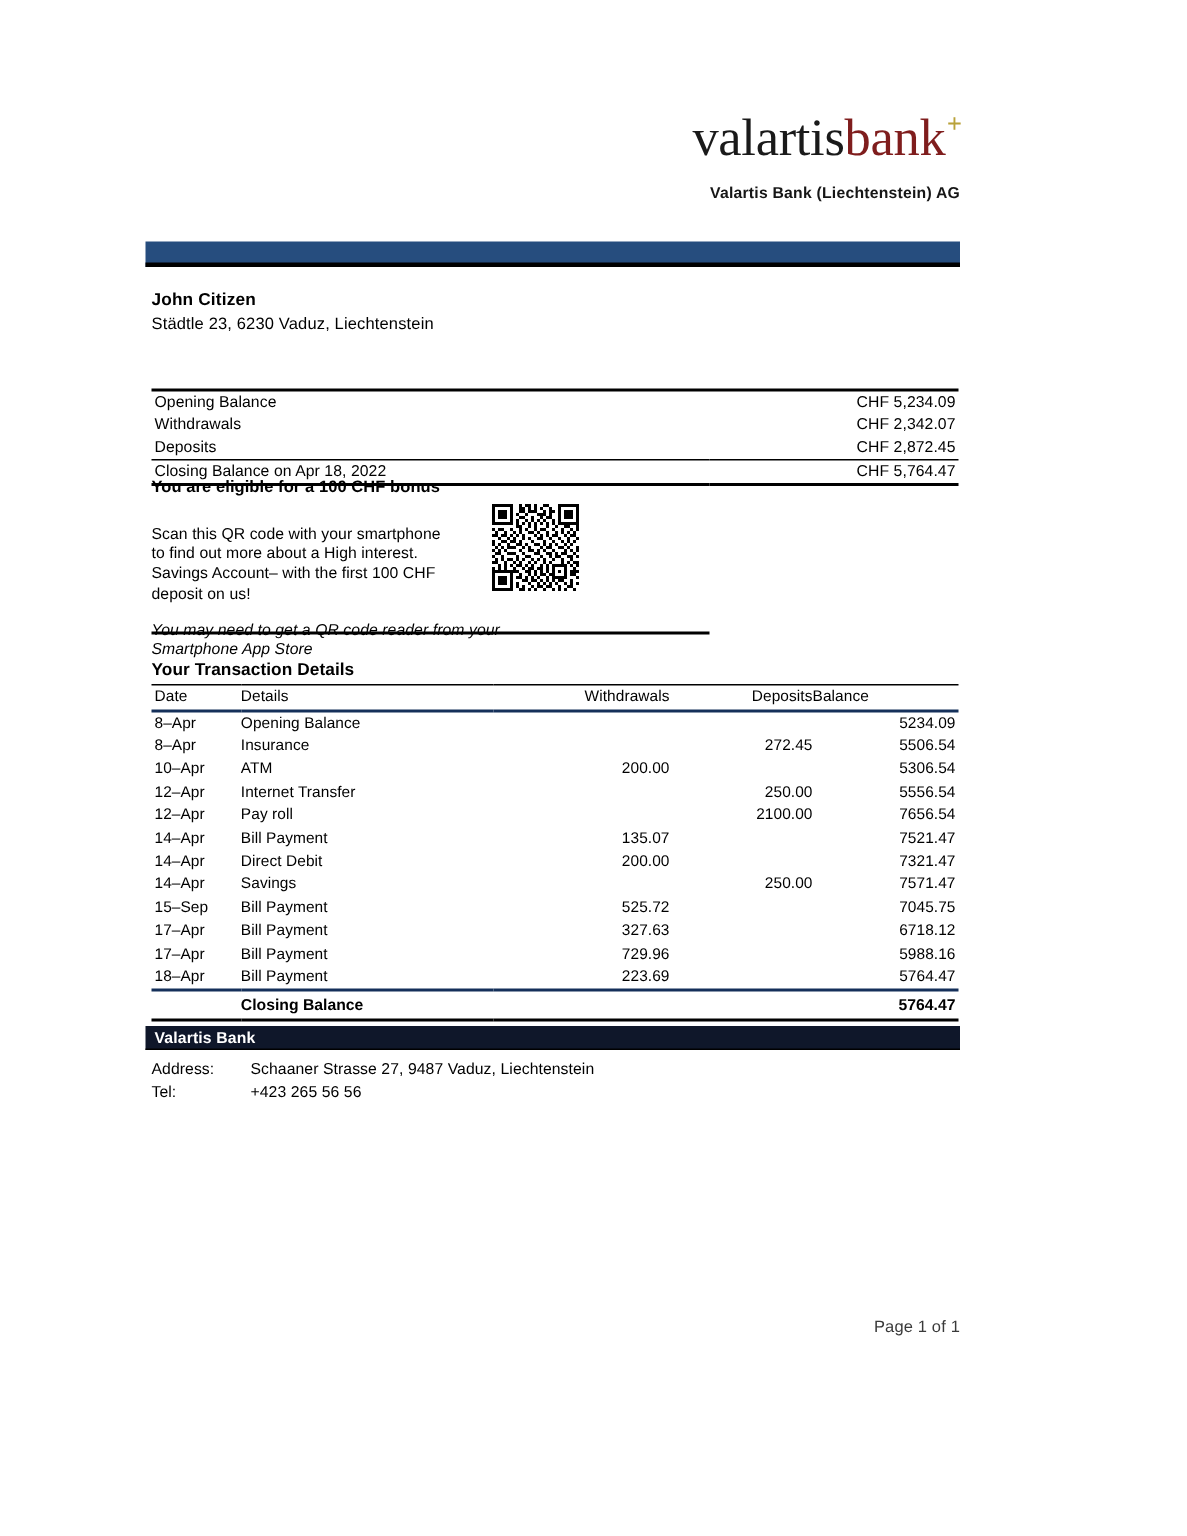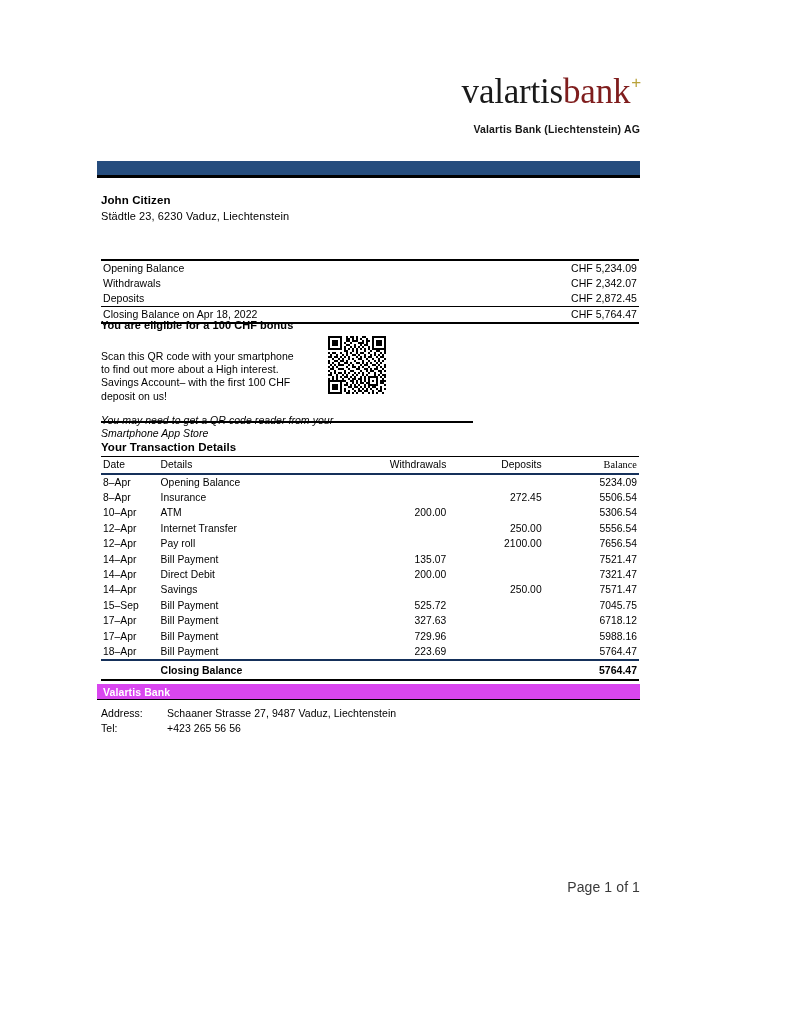--- a/index.html
+++ b/index.html
@@ -188,21 +188,21 @@
     border-top: 1px solid #000;
     border-bottom: 2.5px solid #15305a;
     padding: 1px 0 1.5px 0;
     line-height: 13px;
     letter-spacing: 0.05px;
   }
   .txn th.c-date { text-align: left; padding-left: 2px; width: 58px; }
   .txn th.c-det  { text-align: left; width: 170px; }
   .txn th.c-wd   { text-align: right; width: 118px; }
   .txn th.c-dep  { text-align: right; width: 96px; }
-  .txn th.c-bal  { text-align: right; width: 96px; padding-right: 2px; font-family: Liberation Serif, serif; }
+  .txn th.c-bal  { text-align: left; width: 96px; padding-right: 2px; }
 
   .txn tbody td {
     padding: 1.1px 0;
     line-height: 13.2px;
     letter-spacing: 0.05px;
   }
   .txn td.c-date { text-align: left; padding-left: 2px; }
   .txn td.c-det  { text-align: left; }
   .txn td.c-wd,
   .txn td.c-dep  { text-align: right; }
@@ -220,21 +220,21 @@
   .txn tfoot td.c-det { text-align: left; }
   .txn tfoot td.c-bal { text-align: right; padding-right: 2px; }
 
   
   .bank-bar {
     position: absolute;
     left: 97px;
     top: 684px;
     width: 543px;
     height: 16px;
-    background: #d946ef;
+    background: #0f172a;
     color: #ffffff;
     font-size: 10.5px;
     font-weight: bold;
     line-height: 16px;
     padding-left: 6px;
     box-sizing: border-box;
     border-bottom: 1.5px solid #000;
     letter-spacing: 0.1px;
   }
   .bank-info {
@@ -251,21 +251,21 @@
     letter-spacing: 0.05px;
     vertical-align: top;
   }
   .bank-info td.lbl { width: 66px; }
 
   
   .page-num {
     position: absolute;
     right: 151px;
     top: 879px;
-    font-size: 14px;
+    font-size: 11px;
     color: #3a3a3a;
     letter-spacing: 0.1px;
   }
 </style>
 </head>
 <body>
 
 <div class="page">
 
   <div class="logo-block">

